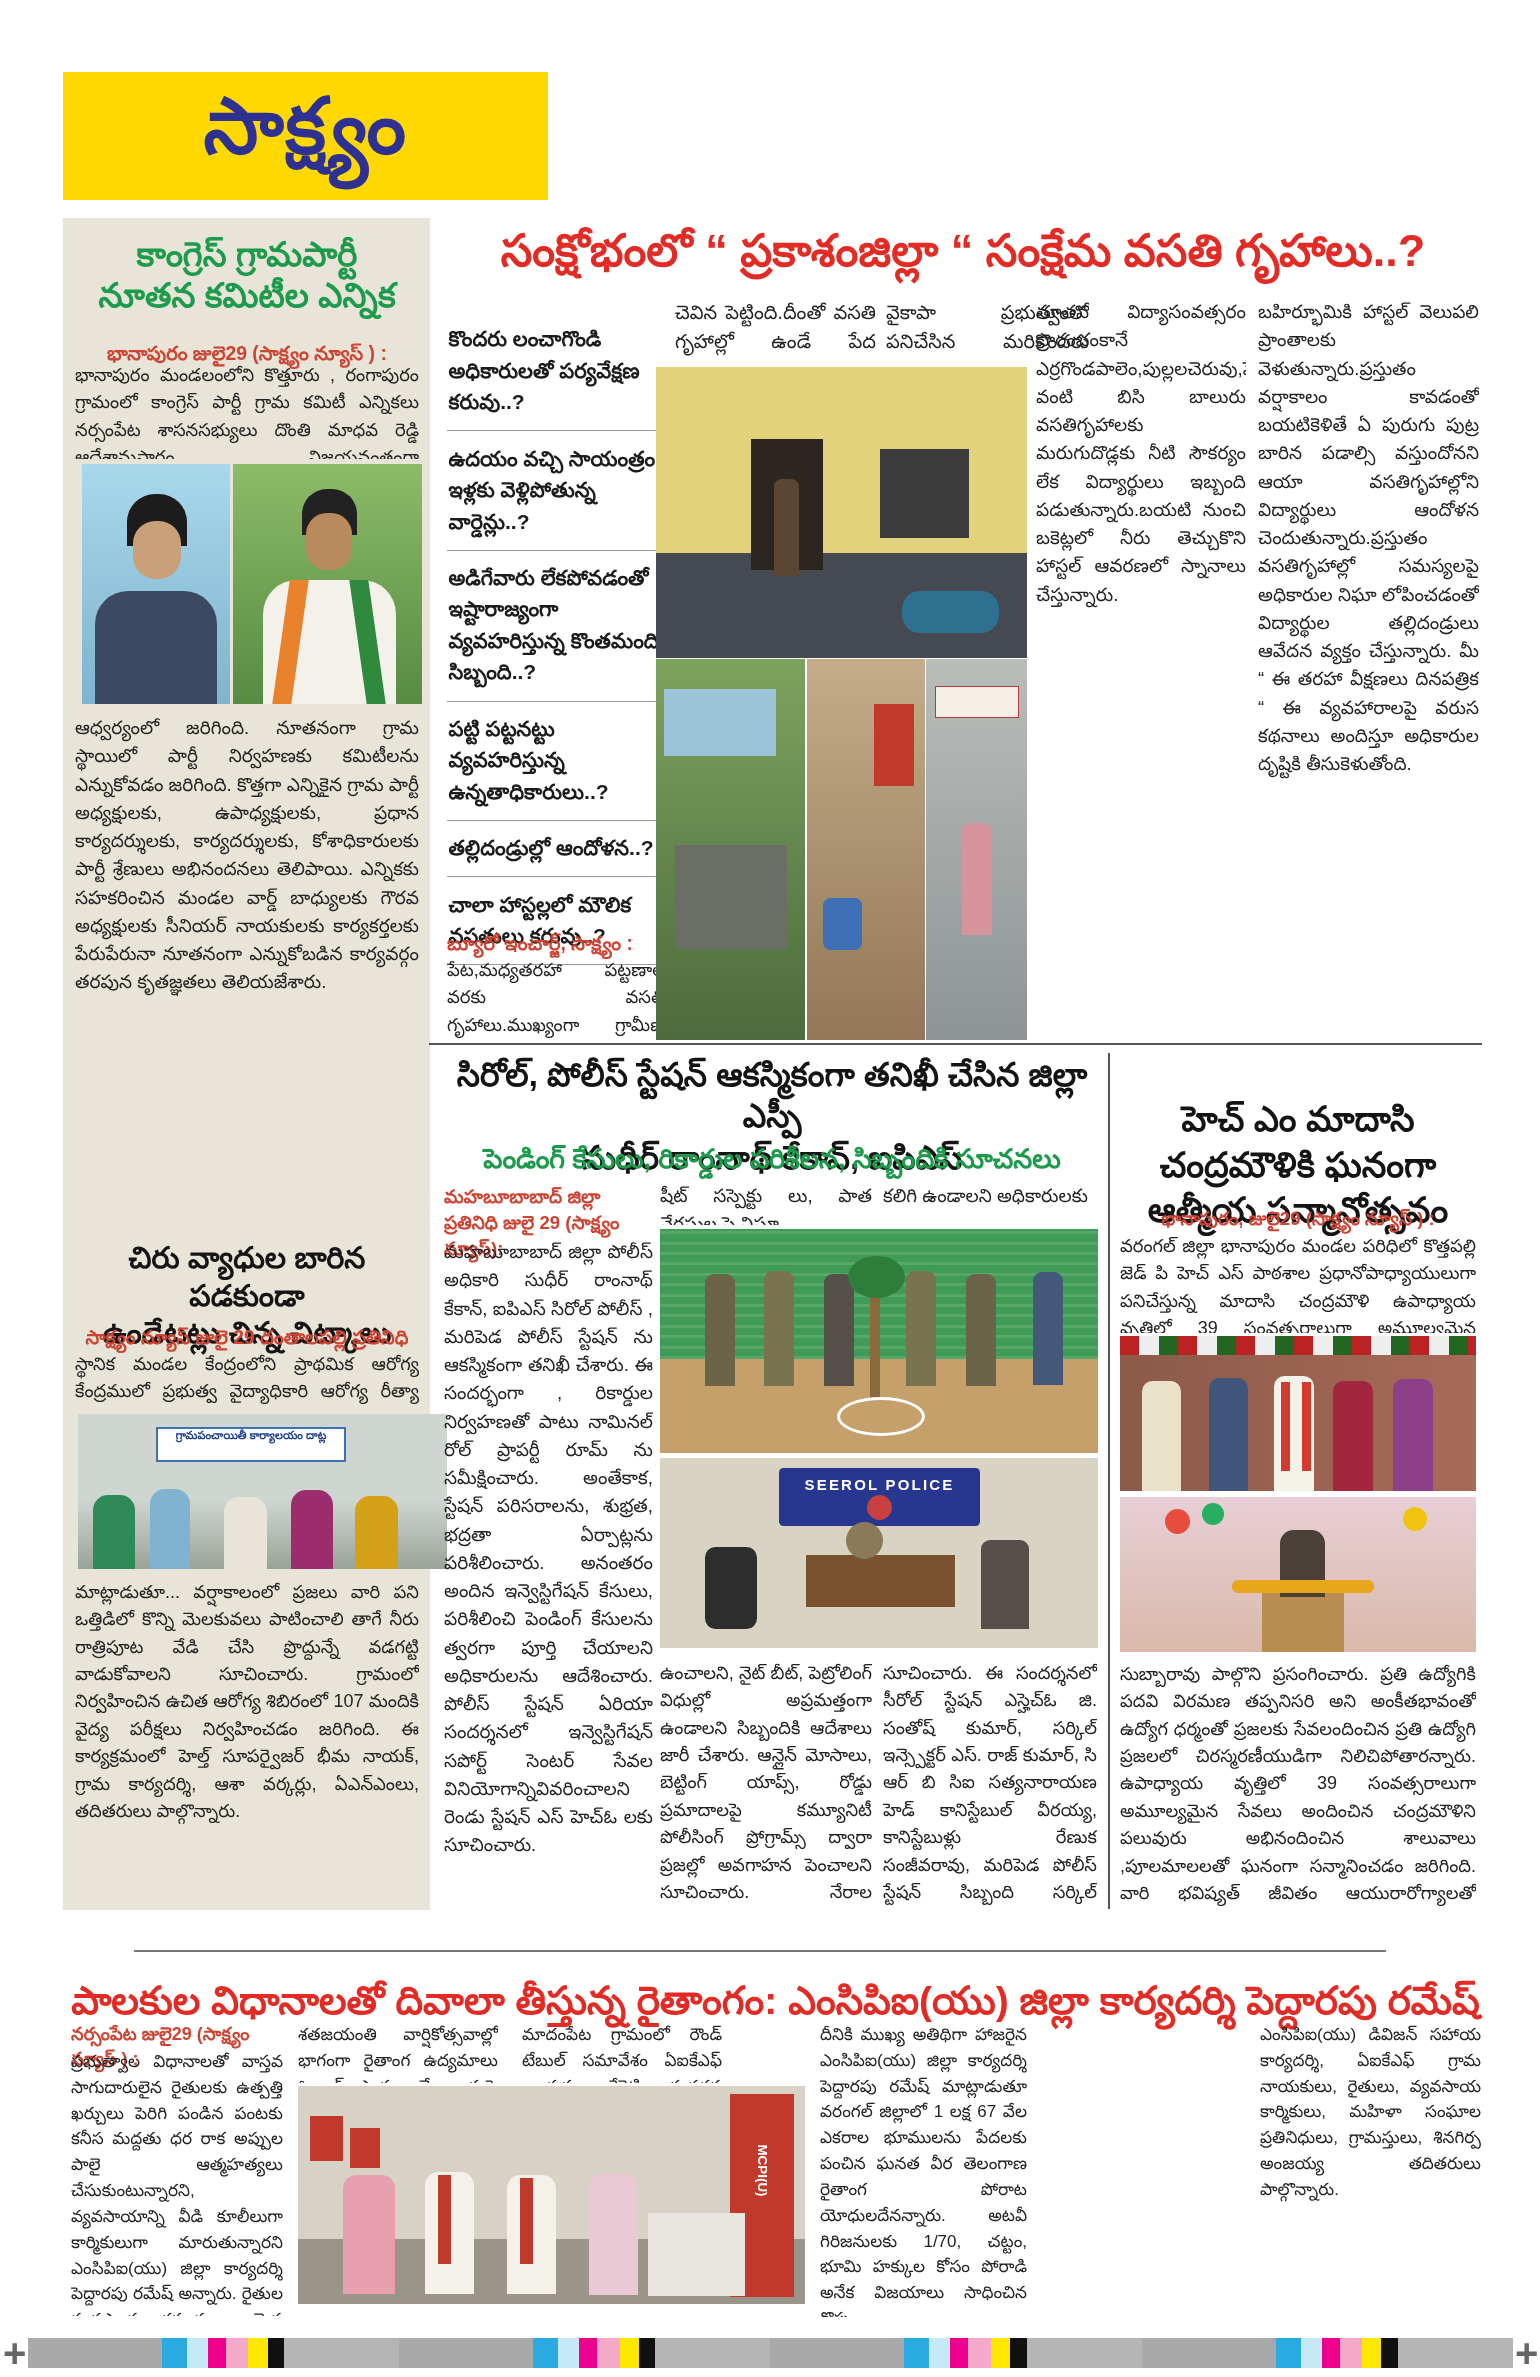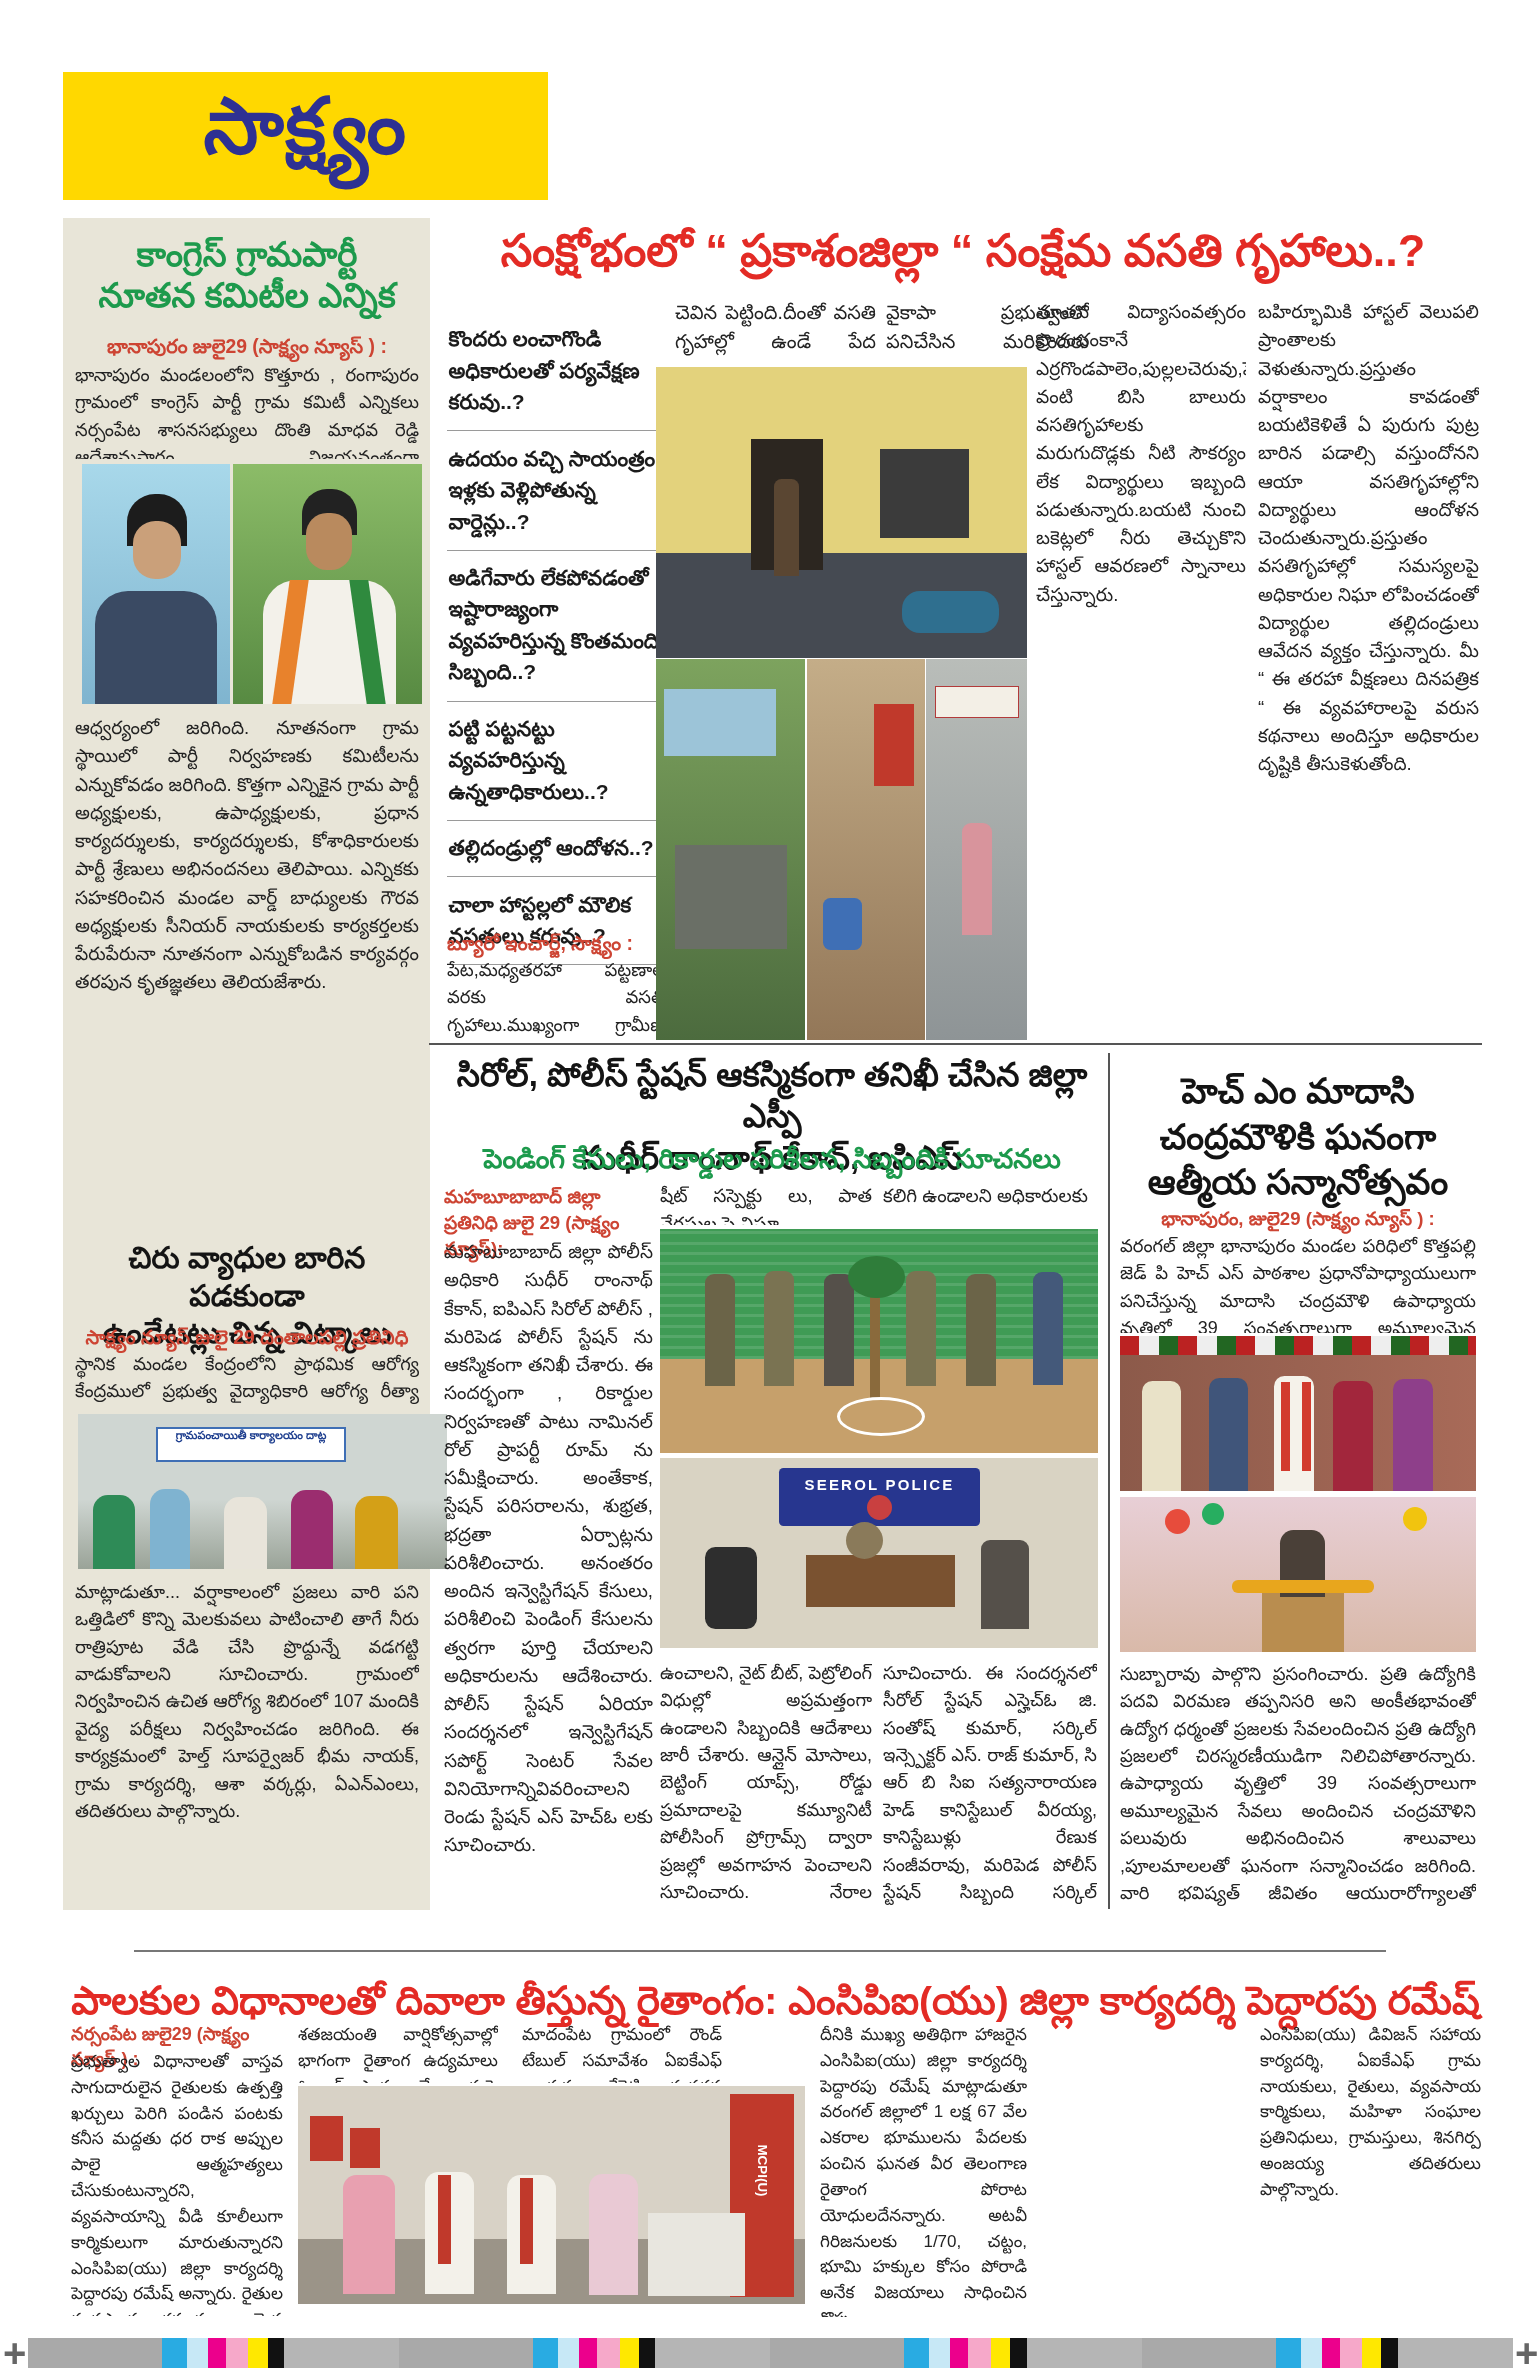--- a/index.html
+++ b/index.html
@@ -24,21 +24,21 @@
   .blackhead{color:#141414;font-weight:800;font-size:30px;line-height:1.25;text-align:center;}
   .date{color:#cd4433;font-weight:bold;font-size:19.4px;text-align:center;}
   .datel{color:#cd4433;font-weight:bold;font-size:18.6px;line-height:1.4;}
   .jtext{font-size:18px;line-height:1.52;text-align:justify;color:#222222;overflow:hidden;}
   
   .mainhead{color:#e32b25;font-weight:800;font-size:45px;line-height:1.15;text-align:center;white-space:nowrap;}
   .bullet{font-size:21px;font-weight:bold;color:#1c1c1c;line-height:1.5;
           padding:11.2px 1.5px 12.7px 1.5px;border-bottom:1.5px solid #9a9a9a;}
   .midhead{color:#141414;font-weight:800;font-size:33px;line-height:1.25;text-align:center;}
   .midsub{color:#1d9a4c;font-weight:800;font-size:27px;text-align:center;}
-  .rhead{color:#141414;font-weight:800;font-size:35px;line-height:1.3;text-align:center;}
+  .rhead{color:#141414;font-weight:800;font-size:35px;line-height:1.3;text-align:center;margin-top:28px;}
   .bhead{color:#e32b25;font-weight:800;font-size:39px;text-align:center;white-space:nowrap;margin-top:12px;}
   .rule{background:#555555;}
   
   .photo{position:absolute;background:#b9b4a6;overflow:hidden;}
   .ph{position:absolute;}
   .bannertxt{position:absolute;color:#ffffff;font-weight:bold;text-align:center;width:100%;}
   .signtxt{color:#1f3f8f;font-weight:bold;font-size:11.2px;text-align:center;line-height:1.2;}
   
   .cbar{position:absolute;left:28px;top:2338px;width:1485px;height:30px;display:flex;}
   .reg{position:absolute;top:2331px;font-size:40px;color:#666666;font-weight:bold;}
@@ -51,21 +51,21 @@
   <div class="abs m-yellow">
     <div class="brand">సాక్ష్యం</div>
   </div>
 
   <div class="abs leftbg"></div>
 
   <div class="abs greenhead" style="left:75px;top:234px;width:344px;">
     <div>కాంగ్రెస్ గ్రామపార్టీ</div>
     <div>నూతన కమిటీల ఎన్నిక</div>
   </div>
-  <div class="abs date" style="left:75px;top:335px;width:344px;text-align:center;">భానాపురం జులై29 (సాక్ష్యం న్యూస్ ) :</div>
+  <div class="abs date" style="left:75px;top:342px;width:344px;text-align:center;">భానాపురం జులై29 (సాక్ష్యం న్యూస్ ) :</div>
   <div class="abs jtext" style="left:75px;top:362px;width:344px;height:97px;">భానాపురం మండలంలోని కొత్తూరు , రంగాపురం గ్రామంలో కాంగ్రెస్ పార్టీ గ్రామ కమిటీ ఎన్నికలు నర్సంపేట శాసనసభ్యులు దొంతి మాధవ రెడ్డి ఆదేశానుసారం విజయవంతంగా నిర్వహించబడ్డాయి. మండల కాంగ్రెస్ పార్టీ అధ్యక్షులు శాఖమూరి హరిబాబు , నెక్కొండ బ్లాక్ కాంగ్రెస్ అధ్యక్షులు ఎడ్ల జగన్మోహన్ రెడ్డి</div>
 
   <div class="photo" style="left:82px;top:464px;width:148px;height:240px;background:linear-gradient(180deg,#a8d8ea,#7fb4cf);">
     <div class="ph" style="left:45px;top:30px;width:60px;height:52px;background:#1c1c1c;border-radius:28px 28px 0 0;"></div>
     <div class="ph" style="left:51px;top:57px;width:48px;height:58px;background:#caa07a;border-radius:22.4px;"></div>
     <div class="ph" style="left:13.4px;top:127px;width:122px;height:113px;background:#3a4a63;border-radius:33px 33px 0 0;"></div>
   </div>
   <div class="photo" style="left:233px;top:464px;width:189px;height:240px;background:linear-gradient(180deg,#8cbc68,#578a42);">
     <div class="ph" style="left:69px;top:25px;width:55px;height:46px;background:#222222;border-radius:25px 25px 0 0;"></div>
     <div class="ph" style="left:73px;top:49px;width:46px;height:57px;background:#b98a5e;border-radius:21px;"></div>

